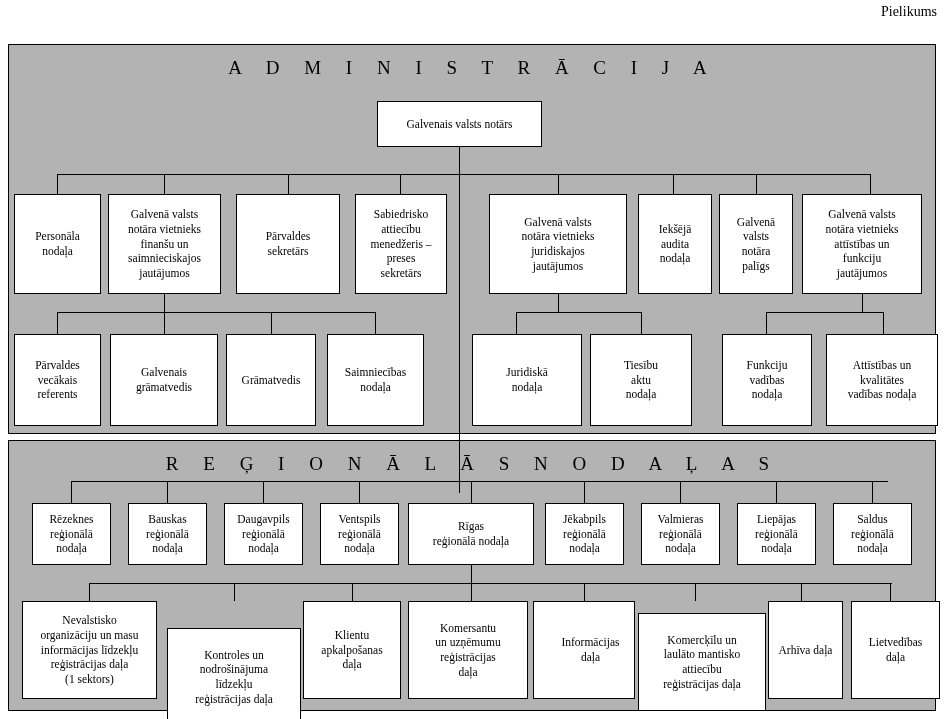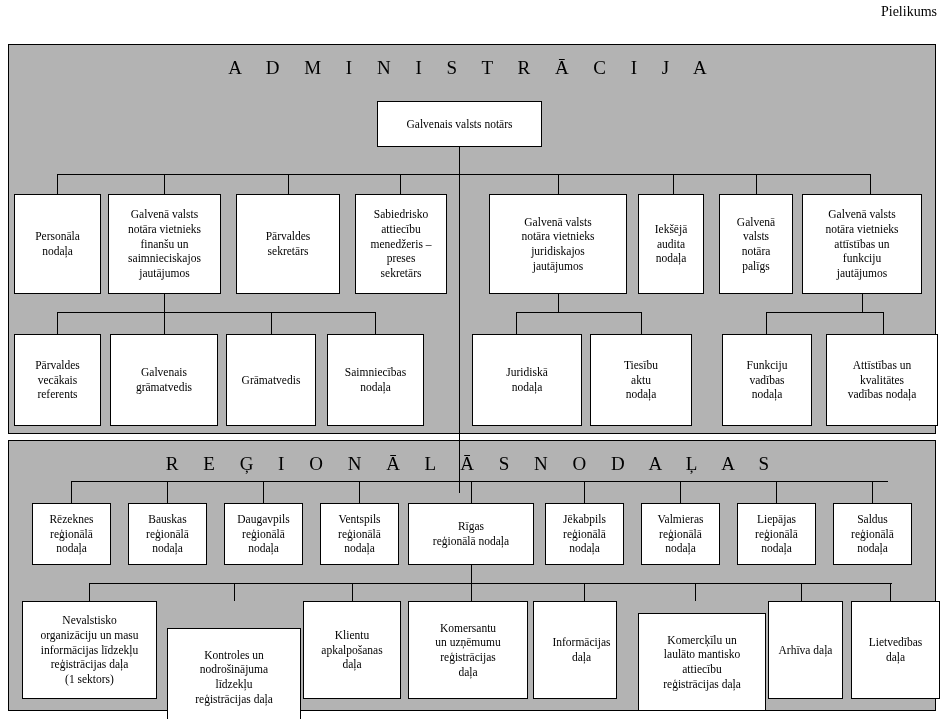--- a/index.html
+++ b/index.html
@@ -134,21 +134,21 @@
 menedžeris –
 preses
 sekretārs</span>
     </div>
   <div class="node" style="left:489px; top:194px; width:138px; height:100px;">
       <span>Galvenā valsts
 notāra vietnieks
 juridiskajos
 jautājumos</span>
     </div>
-  <div class="node" style="left:638px; top:194px; width:66px;  height:100px;">
+  <div class="node" style="left:638px; top:194px; width:74px;  height:100px;">
       <span>Iekšējā
 audita
 nodaļa</span>
     </div>
   <div class="node" style="left:719px; top:194px; width:74px;  height:100px;">
       <span>Galvenā
 valsts
 notāra
 palīgs</span>
     </div>
@@ -300,21 +300,21 @@
       <span>Klientu
 apkalpošanas
 daļa</span>
     </div>
   <div class="node" style="left:408px; top:601px; width:120px; height:98px;">
       <span>Komersantu
 un uzņēmumu
 reģistrācijas
 daļa</span>
     </div>
-  <div class="node" style="left:533px; top:601px; width:84px; height:98px;padding-left:16px;">
+  <div class="node" style="left:533px; top:601px; width:102px; height:98px;padding-left:16px;">
       <span>Informācijas
 daļa</span>
     </div>
   <div class="node" style="left:638px; top:613px; width:128px; height:98px;">
       <span>Komercķīlu un
 laulāto mantisko
 attiecību
 reģistrācijas daļa</span>
     </div>
   <div class="node" style="left:768px; top:601px; width:75px;  height:98px;">

